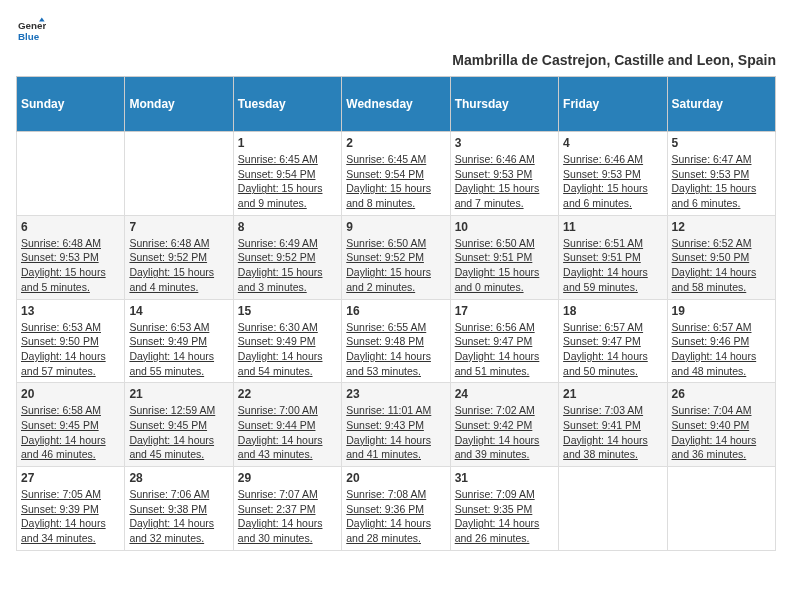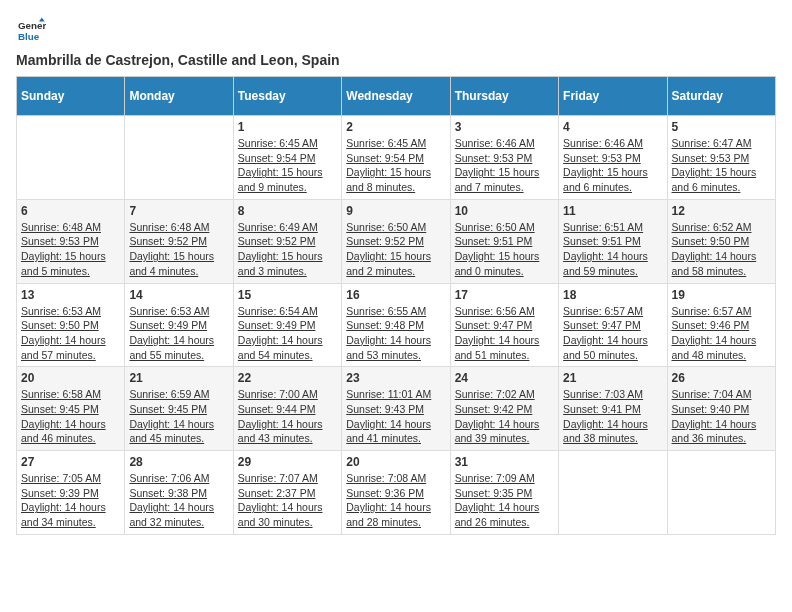--- a/index.html
+++ b/index.html
@@ -25,36 +25,36 @@
       height: 28px;
       margin-left: 2px;
     }
     .month-title {
       font-size: 36px;
       font-weight: bold;
       color: #333;
       text-align: right;
     }
     .subtitle {
-      text-align: left;
+      text-align: right;
       font-size: 14px;
       color: #333;
       margin-bottom: 8px;
       font-weight: bold;
     }
     table {
       width: 100%;
       border-collapse: collapse;
       font-size: 11px;
     }
     thead tr th {
       background-color: #2980b9;
       color: #fff;
       text-align: left;
-      padding: 12px 4px;
+      padding: 20px 4px;
       font-size: 12px;
       font-weight: bold;
       border: 1px solid #ccc;
     }
     tbody tr td {
       vertical-align: top;
       border: 1px solid #ddd;
       padding: 4px;
       width: 108px;
       min-height: 70px;
@@ -195,21 +195,21 @@
 Daylight: 14 hours and 57 minutes.</div>
         </td>
         <td>
           <span class="day-num">14</span>
           <div class="day-info">Sunrise: 6:53 AM
 Sunset: 9:49 PM
 Daylight: 14 hours and 55 minutes.</div>
         </td>
         <td>
           <span class="day-num">15</span>
-          <div class="day-info">Sunrise: 6:54 AM
+          <div class="day-info">Sunrise: 6:30 AM
 Sunset: 9:49 PM
 Daylight: 14 hours and 54 minutes.</div>
         </td>
         <td>
           <span class="day-num">16</span>
           <div class="day-info">Sunrise: 6:55 AM
 Sunset: 9:48 PM
 Daylight: 14 hours and 53 minutes.</div>
         </td>
         <td>
@@ -233,21 +233,21 @@
       </tr>
       <tr>
         <td>
           <span class="day-num">20</span>
           <div class="day-info">Sunrise: 6:58 AM
 Sunset: 9:45 PM
 Daylight: 14 hours and 46 minutes.</div>
         </td>
         <td>
           <span class="day-num">21</span>
-          <div class="day-info">Sunrise: 6:59 AM
+          <div class="day-info">Sunrise: 12:59 AM
 Sunset: 9:45 PM
 Daylight: 14 hours and 45 minutes.</div>
         </td>
         <td>
           <span class="day-num">22</span>
           <div class="day-info">Sunrise: 7:00 AM
 Sunset: 9:44 PM
 Daylight: 14 hours and 43 minutes.</div>
         </td>
         <td>

